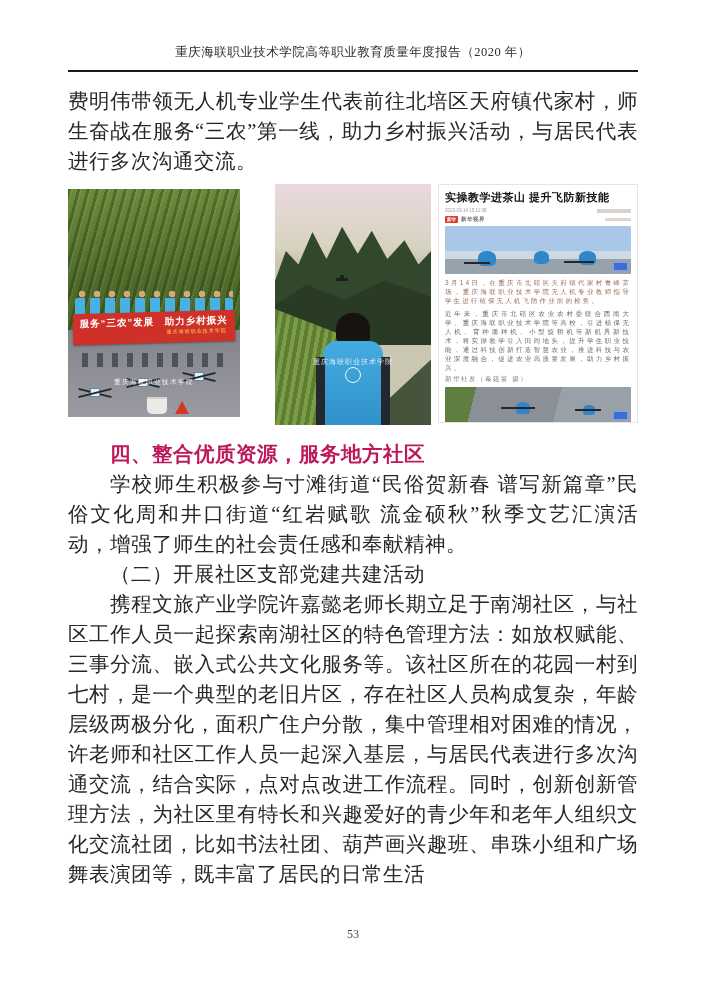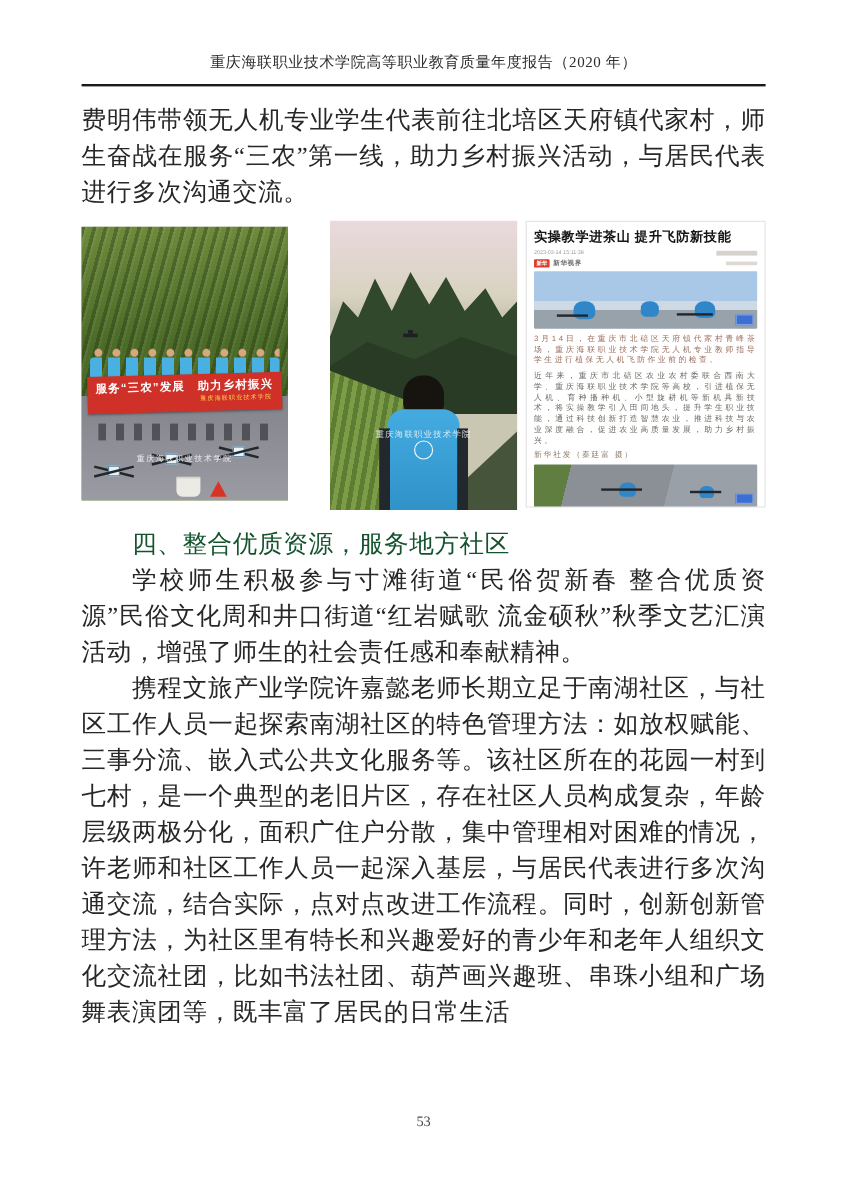--- a/index.html
+++ b/index.html
@@ -14,21 +14,21 @@
   .hdr-title { font-size:12.5px; color:#2d2d2d; letter-spacing:.5px; }
   .hdr-rule { margin-top:9px; height:2px; background:#1a1a1a; }
 
   
   .content { position:absolute; top:86px; left:68px; width:570px; }
   .body-p, .sub-h, .sec-h {
     font-size:20.5px; line-height:30px; letter-spacing:.5px;
     text-align:justify; text-justify:inter-character; color:#272727;
   }
   .indent { text-indent:2.05em; }
-  .sec-h { font-weight:normal; color:#14532d; }
+  .sec-h { font-weight:bold; color:#be185d; }
 
   
   .figures { display:flex; align-items:flex-start; margin:8px 0 14px; height:241px; }
   .fig { position:relative; overflow:hidden; flex:none; }
 
   
   .fig1 { width:172px; height:228px; margin-top:5px; background:#55742e; }
   .f1-hill { position:absolute; inset:0 0 38% 0;
     background:linear-gradient(#6d8a3c,#4c6a28 70%),#55742e; }
   .f1-hill::after { content:""; position:absolute; inset:0;
@@ -190,21 +190,22 @@
           <span class="n-blob" style="left:38%; bottom:9px; width:14px; height:12px;"></span>
           <span class="n-blob" style="left:74%; bottom:8px; width:12px; height:10px;"></span>
           <span class="n-arm" style="left:30%; bottom:14px; width:34px;"></span>
           <span class="n-arm" style="left:70%; bottom:12px; width:26px;"></span>
           <span class="n-stamp"></span>
         </div>
       </div>
     </div>
 
     <p class="sec-h indent">四、整合优质资源，服务地方社区</p>
-    <p class="body-p indent">学校师生积极参与寸滩街道“民俗贺新春 整合优质资源”民俗文化周和井口街道“红岩赋歌 流金硕秋”秋季文艺汇演活动，增强了师生的社会责任感和奉献精神。</p>
+    <p class="body-p indent">学校师生积极参与寸滩街道“民俗贺新春 谱写新篇章”民俗文化周和井口街道“红岩赋歌 流金硕秋”秋季文艺汇演活动，增强了师生的社会责任感和奉献精神。</p>
+    <p class="sub-h indent">（二）开展社区支部党建共建活动</p>
     <p class="body-p indent">携程文旅产业学院许嘉懿老师长期立足于南湖社区，与社区工作人员一起探索南湖社区的特色管理方法：如放权赋能、三事分流、嵌入式公共文化服务等。该社区所在的花园一村到七村，是一个典型的老旧片区，存在社区人员构成复杂，年龄层级两极分化，面积广住户分散，集中管理相对困难的情况，许老师和社区工作人员一起深入基层，与居民代表进行多次沟通交流，结合实际，点对点改进工作流程。同时，创新创新管理方法，为社区里有特长和兴趣爱好的青少年和老年人组织文化交流社团，比如书法社团、葫芦画兴趣班、串珠小组和广场舞表演团等，既丰富了居民的日常生活</p>
   </div>
 
   <div class="ftr">
     <span>53</span>
   </div>
 
 </div>
 
 </body></html>

